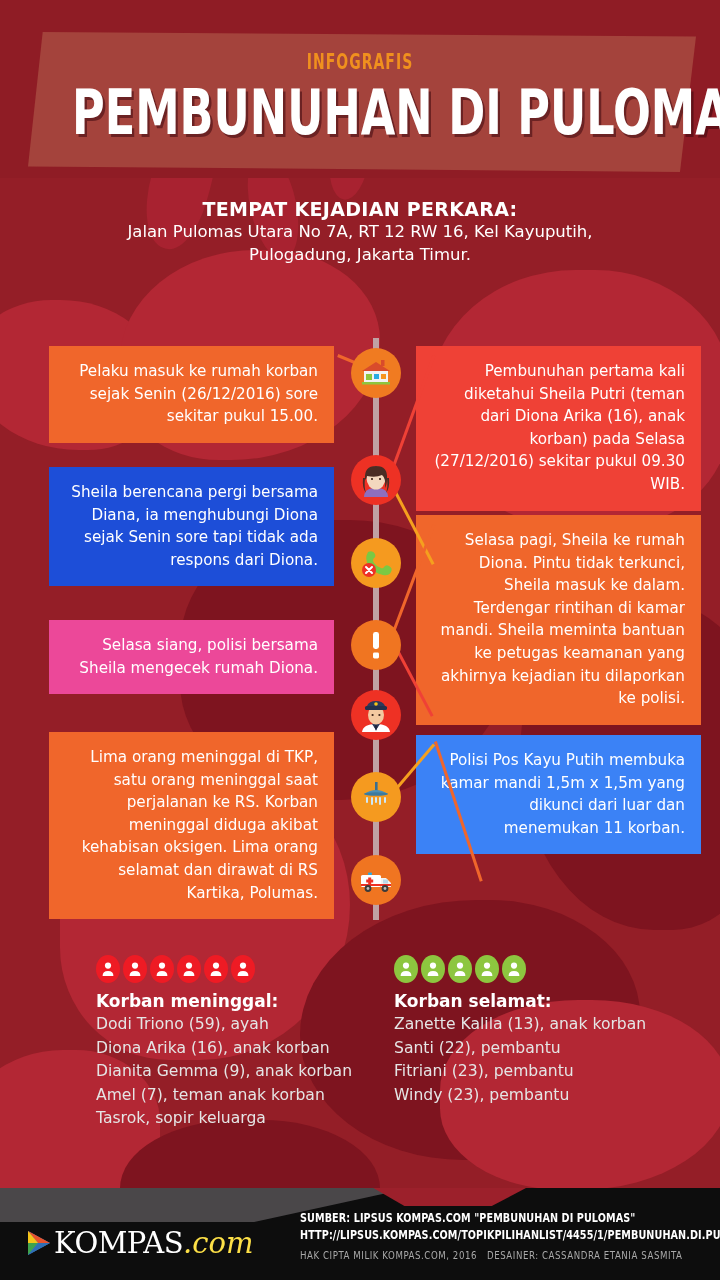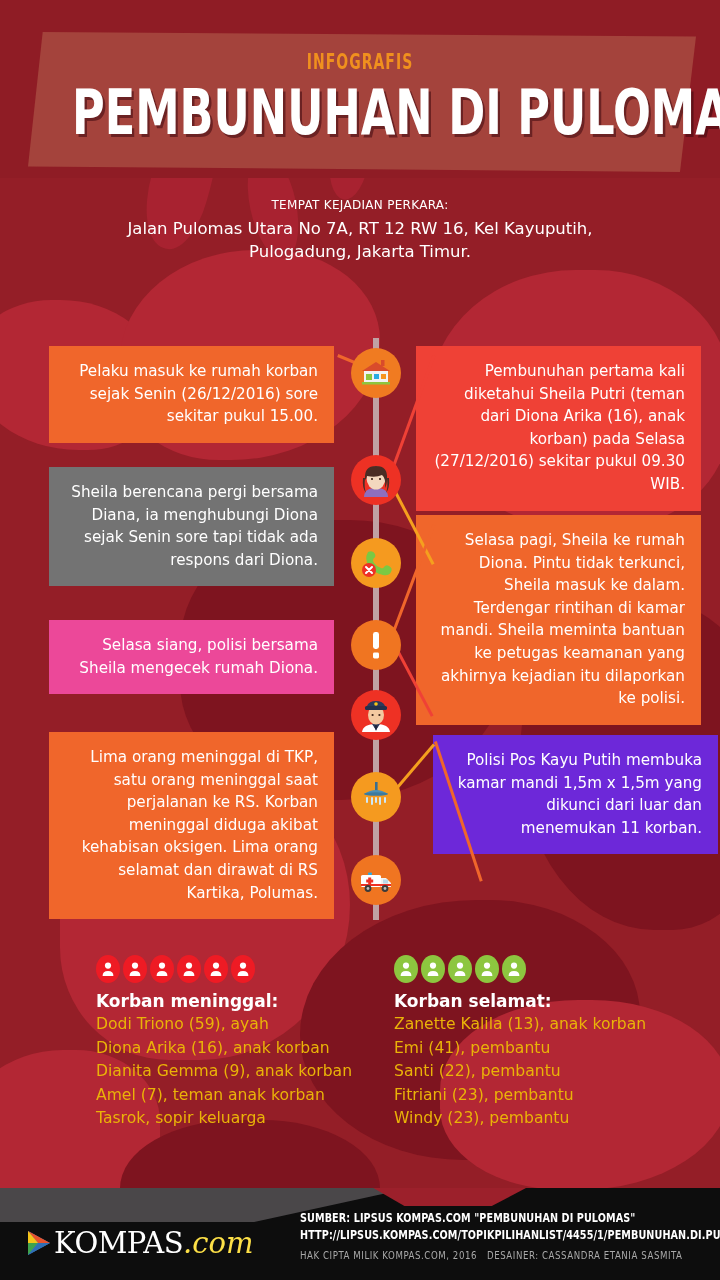--- a/index.html
+++ b/index.html
@@ -51,22 +51,21 @@
     white-space: nowrap;
     font-family: "DejaVu Sans Condensed", "Liberation Sans Narrow", "Liberation Sans", sans-serif;
   }
 
   
   #location {
     position: absolute; left: 0; right: 0; top: 198px;
     text-align: center; color: #fff; z-index: 4;
   }
   #location .loc-heading {
-    font-size: 12px; font-weight: normal; letter-spacing: .3px;
-    margin-bottom: 5px;
+    font-size: 19px; font-weight: bold; letter-spacing: .3px;
   }
   #location .loc-line { font-size: 16.5px; line-height: 23px; font-weight: 400; }
 
   
   #timeline { position: absolute; left: 16px; top: 330px; width: 712px; height: 600px; z-index: 3; text-align: right; }
   #spine {
     position: absolute; left: 357px; top: 8px; width: 6px; height: 582px;
     background: #C0A2A4;
   }
   .tl-box {
@@ -86,21 +85,21 @@
   
   #casualties { position: absolute; left: 0; top: 955px; width: 720px; z-index: 4; color: #fff; }
   .cas-col { position: absolute; top: 0; width: 300px; }
   .cas-col.dead { left: 96px; }
   .cas-col.alive { left: 394px; }
   .pip-row { display: flex; gap: 3px; margin-bottom: 8px; }
   .pip { width: 24px; height: 28px; border-radius: 50%; display:flex; align-items:center; justify-content:center; }
   .pip.red { background: #EE1B24; }
   .pip.green { background: #8DC63F; }
   .cas-title { font-size: 17px; font-weight: bold; margin-bottom: 2px; }
-  .cas-item { font-size: 15.6px; line-height: 23.5px; color: #eab308; }
+  .cas-item { font-size: 15.6px; line-height: 23.5px; color: #e5e5e5; }
 
   
   #footer {
     position: absolute; left: 0; bottom: 0; width: 720px; height: 92px;
     background: #0D0D0D; z-index: 6; overflow: hidden;
   }
   #footer-grey {
     position: absolute; left: 0; top: 0; width: 410px; height: 34px;
     background: #4A4749;
     clip-path: polygon(0 0, 100% 0, 62% 100%, 0 100%);
@@ -160,27 +159,27 @@
     <div class="loc-line">Pulogadung, Jakarta Timur.</div>
   </div>
 
   <div id="timeline">
     <div id="spine"></div>
     <div id="tl-boxes">
         <div class="tl-box left" style="top: 16px; background: rgb(240, 102, 43);"><span>Pelaku masuk ke rumah korban sejak Senin (26/12/2016) sore sekitar pukul 15.00.</span></div>
         <div class="connector" style="background: rgb(240, 102, 43); top: 43px; left: 318px; width: 49.7695px; transform-origin: right center; transform: rotate(22.4428deg);"></div>
         <div class="tl-box right" style="top: 16px; background: rgb(239, 65, 54);"><span>Pembunuhan pertama kali diketahui Sheila Putri (teman dari Diona Arika (16), anak korban) pada Selasa (27/12/2016) sekitar pukul 09.30 WIB.</span></div>
         <div class="connector" style="background: rgb(239, 65, 54); top: 150px; left: 372px; width: 134.134px; transform-origin: left center; transform: rotate(-69.9439deg);"></div>
-        <div class="tl-box left" style="top: 137px; background: #737373;"><span>Sheila berencana pergi bersama Diana, ia menghubungi Diona sejak Senin sore tapi tidak ada respons dari Diona.</span></div>
+        <div class="tl-box left" style="top: 137px; background: #1d4ed8;"><span>Sheila berencana pergi bersama Diana, ia menghubungi Diona sejak Senin sore tapi tidak ada respons dari Diona.</span></div>
         <div class="connector" style="background: rgb(245, 160, 30); top: 233px; left: 318px; width: 99.2975px; transform-origin: right center; transform: rotate(62.4027deg);"></div>
         <div class="tl-box right" style="top: 185px; background: rgb(240, 102, 43);"><span>Selasa pagi, Sheila ke rumah Diona. Pintu tidak terkunci, Sheila masuk ke dalam. Terdengar rintihan di kamar mandi. Sheila meminta bantuan ke petugas keamanan yang akhirnya kejadian itu dilaporkan ke polisi.</span></div>
         <div class="connector" style="background: rgb(240, 102, 43); top: 315px; left: 372px; width: 130.384px; transform-origin: left center; transform: rotate(-69.3411deg);"></div>
         <div class="tl-box left" style="top: 290px; background: #ec4899;"><span>Selasa siang, polisi bersama Sheila mengecek rumah Diona.</span></div>
         <div class="connector" style="background: rgb(239, 65, 54); top: 385px; left: 318px; width: 98.4124px; transform-origin: right center; transform: rotate(62.133deg);"></div>
-        <div class="tl-box right" style="top: 405px; background: #6d28d9; margin-left: 17px;"><span>Polisi Pos Kayu Putih membuka kamar mandi 1,5m x 1,5m yang dikunci dari luar dan menemukan 11 korban.</span></div>
+        <div class="tl-box right" style="top: 405px; background: #3b82f6;"><span>Polisi Pos Kayu Putih membuka kamar mandi 1,5m x 1,5m yang dikunci dari luar dan menemukan 11 korban.</span></div>
         <div class="connector" style="background: rgb(245, 160, 30); top: 467px; left: 372px; width: 70.9366px; transform-origin: left center; transform: rotate(-49.5739deg);"></div>
         <div class="tl-box left" style="top: 402px; background: rgb(240, 102, 43);"><span>Lima orang meninggal di TKP, satu orang meninggal saat perjalanan ke RS. Korban meninggal diduga akibat kehabisan oksigen. Lima orang selamat dan dirawat di RS Kartika, Polumas.</span></div>
         <div class="connector" style="background: rgb(240, 102, 43); top: 550px; left: 318px; width: 147.363px; transform-origin: right center; transform: rotate(71.811deg);"></div>
       </div>
     <div id="tl-icons">
         <div class="tl-icon" style="top: 18px; background: rgb(240, 123, 33);">
           <svg width="34" height="34" viewBox="0 0 34 34">
             <polygon points="17,6 31,15 3,15" fill="#D94B2B"></polygon>
                <rect x="5" y="15" width="24" height="12" fill="#F2F2F2"></rect>
                <rect x="22" y="4" width="3.5" height="6" fill="#D94B2B"></rect>
@@ -338,21 +337,20 @@
           <div class="pip green">
             <svg width="14" height="16" viewBox="0 0 14 16">
               <circle cx="7" cy="4.6" r="3.1" fill="#fff"></circle>
               <path d="M1.6 15 q0-5 5.4-5 q5.4 0 5.4 5 z" fill="#fff"></path>
             </svg>
           </div>
         </div>
       <div class="cas-title">Korban selamat:</div>
       <div class="cas-list">
           <div class="cas-item">Zanette Kalila (13), anak korban</div>
-          <div class="cas-item">Emi (41), pembantu</div>
           <div class="cas-item">Santi (22), pembantu</div>
           <div class="cas-item">Fitriani (23), pembantu</div>
           <div class="cas-item">Windy (23), pembantu</div>
         </div>
     </div>
   </div>
 
   <div id="footer">
     <div id="footer-grey"></div>
     <div id="footer-notch"></div>

